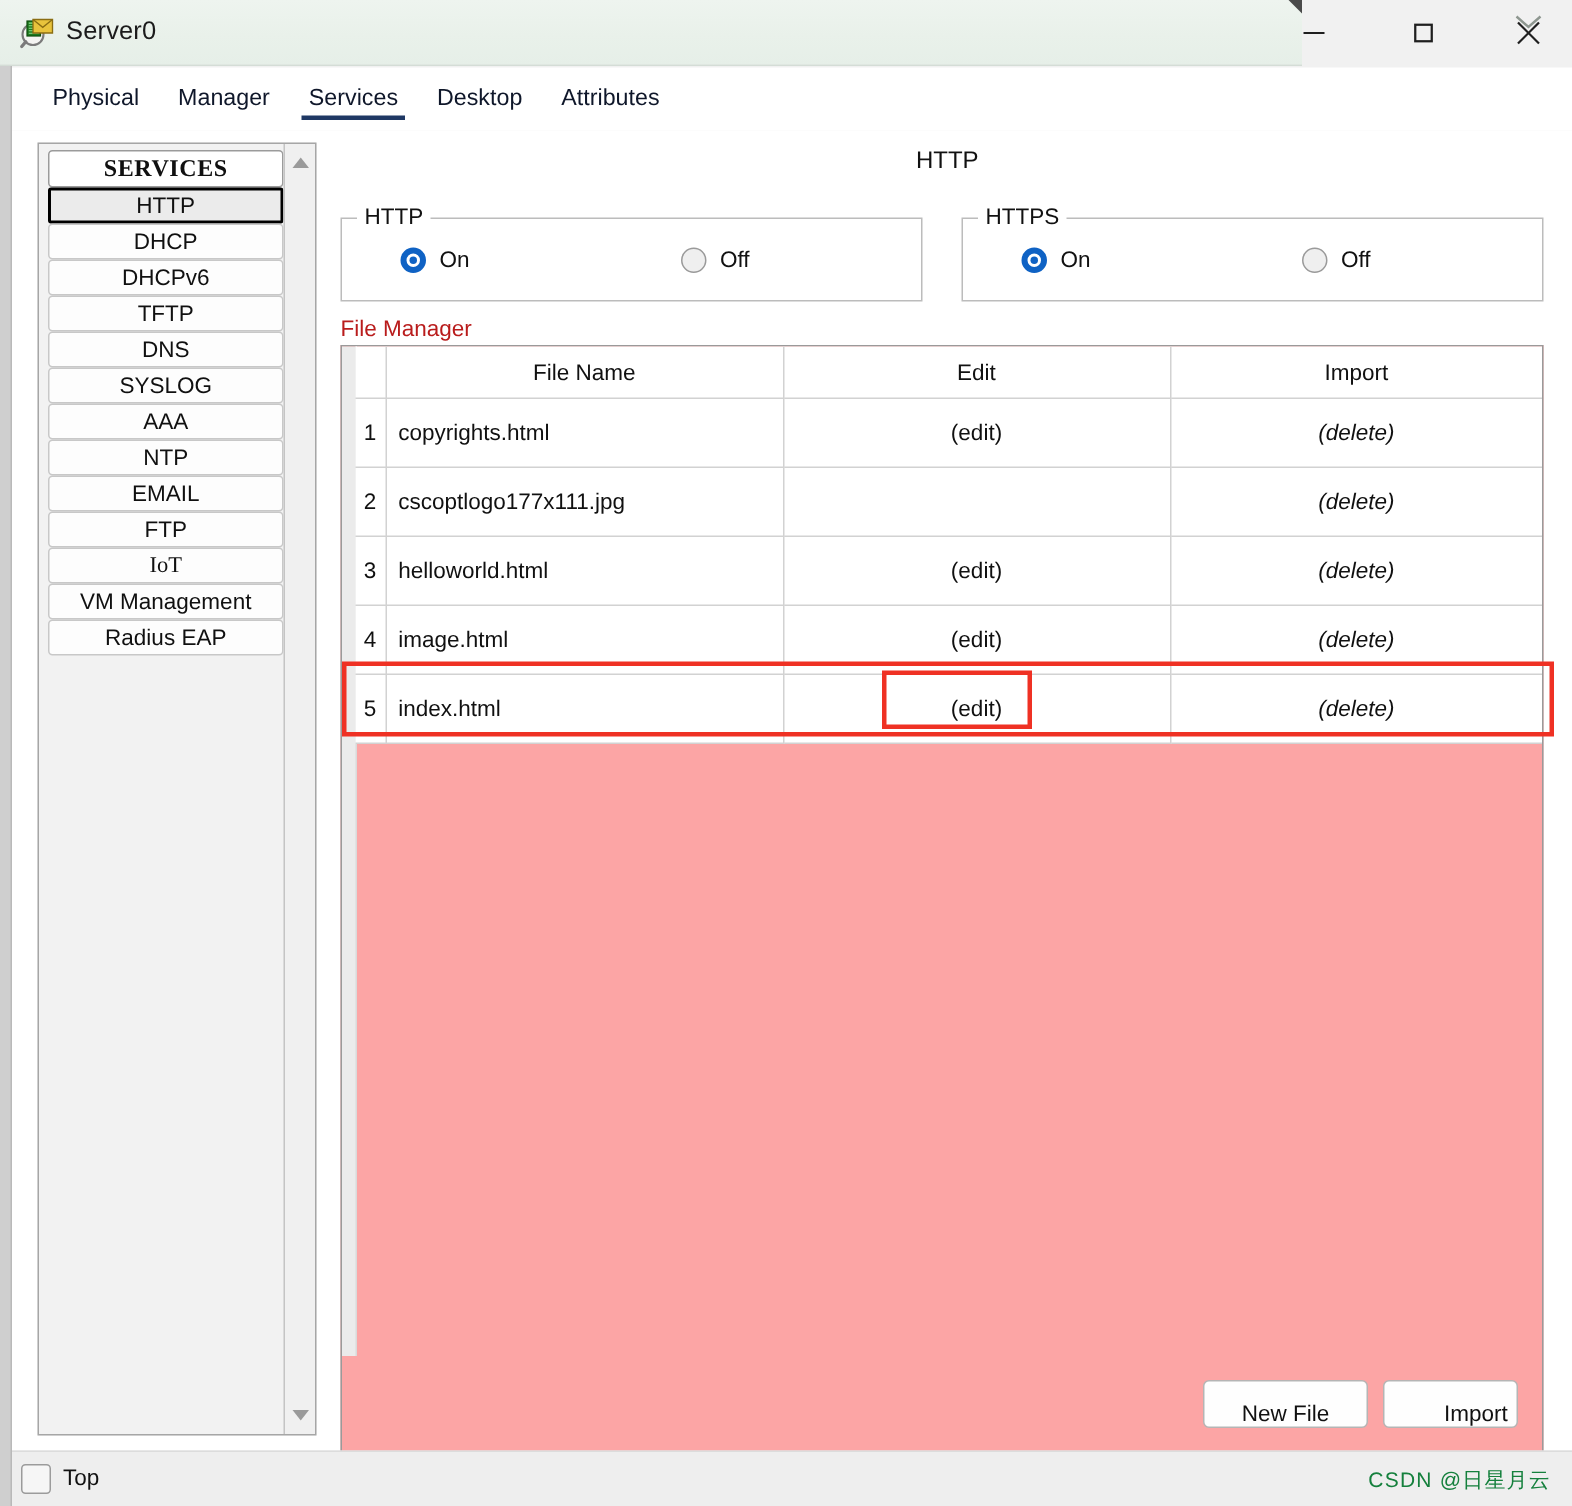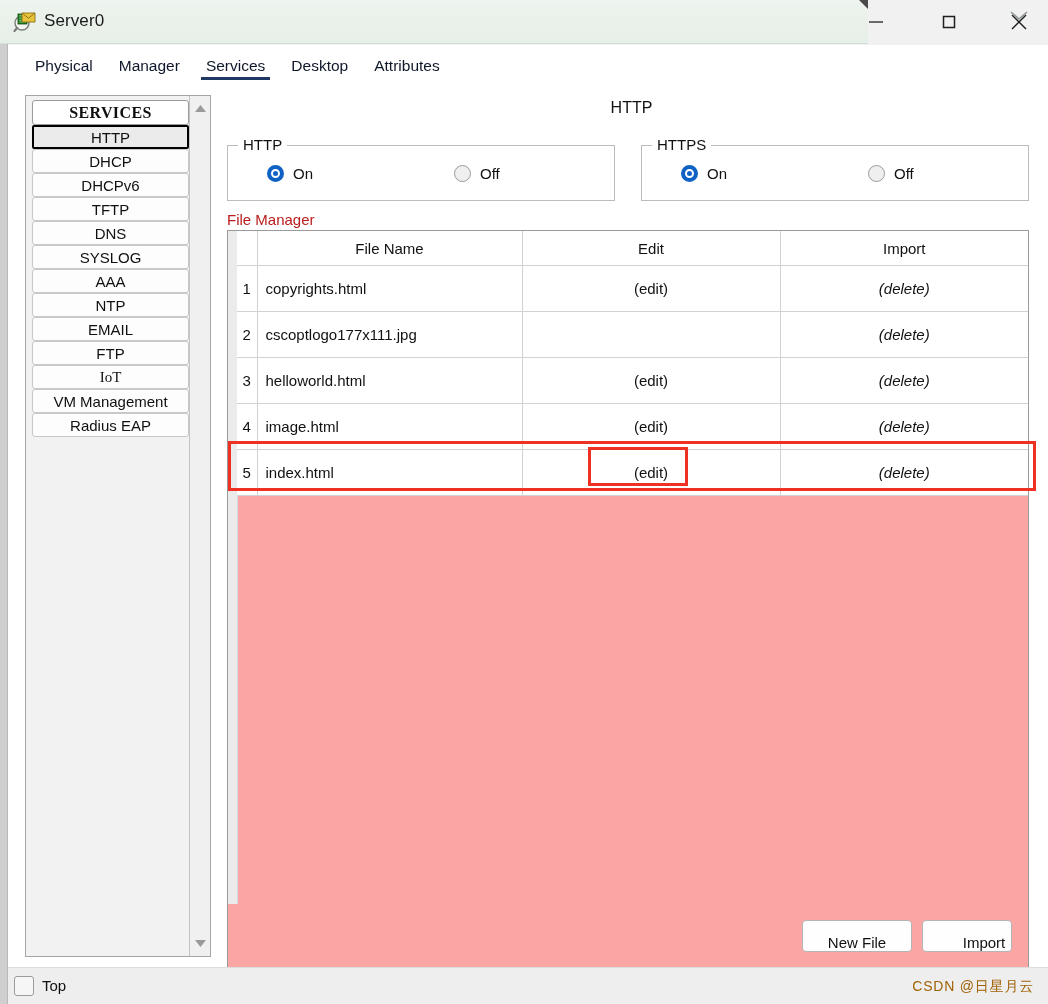--- a/index.html
+++ b/index.html
@@ -367,21 +367,21 @@
   #top-label {
     position: absolute;
     left: 34px; top: 9px;
     font-size: 15px;
     color: #111;
   }
   #watermark {
     position: absolute;
     right: 14px; top: 10px;
     font-size: 14px;
-    color: #a16207;
+    color: #15803d;
     letter-spacing: .8px;
   }
 </style>
 </head>
 <body>
 
 <div id="window">
 
   <div class="win-edge-left"></div>
 

